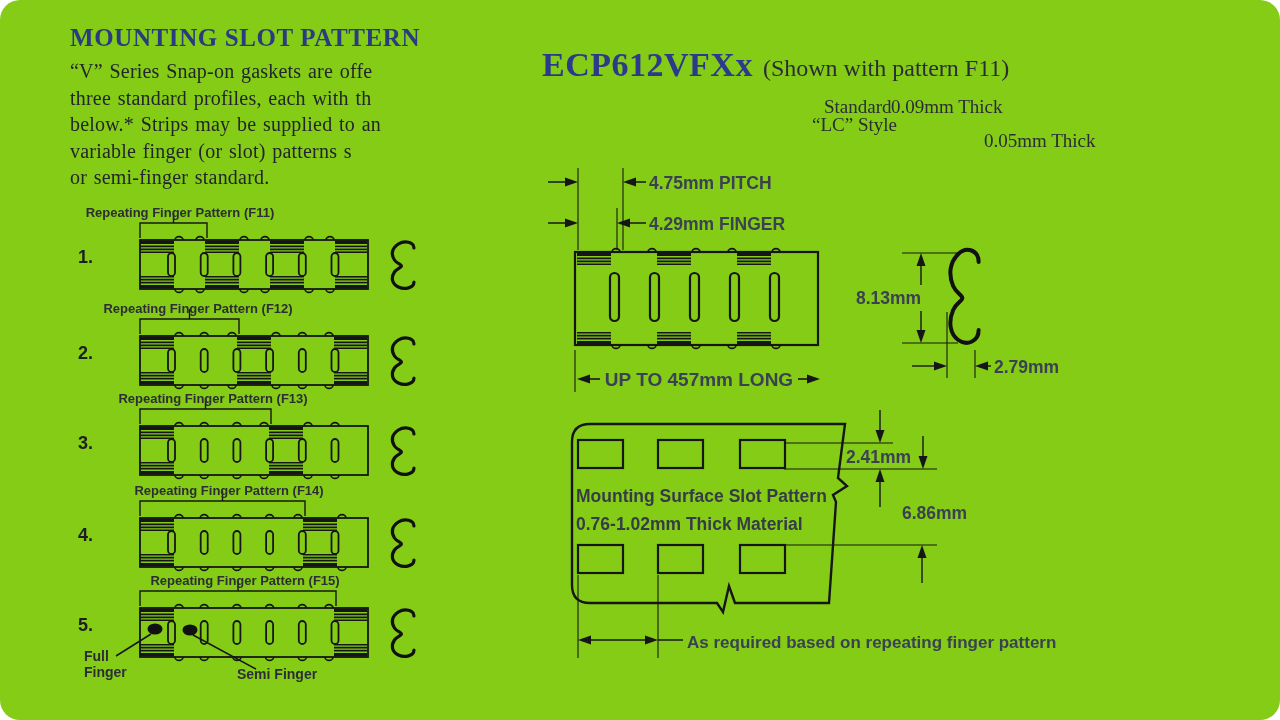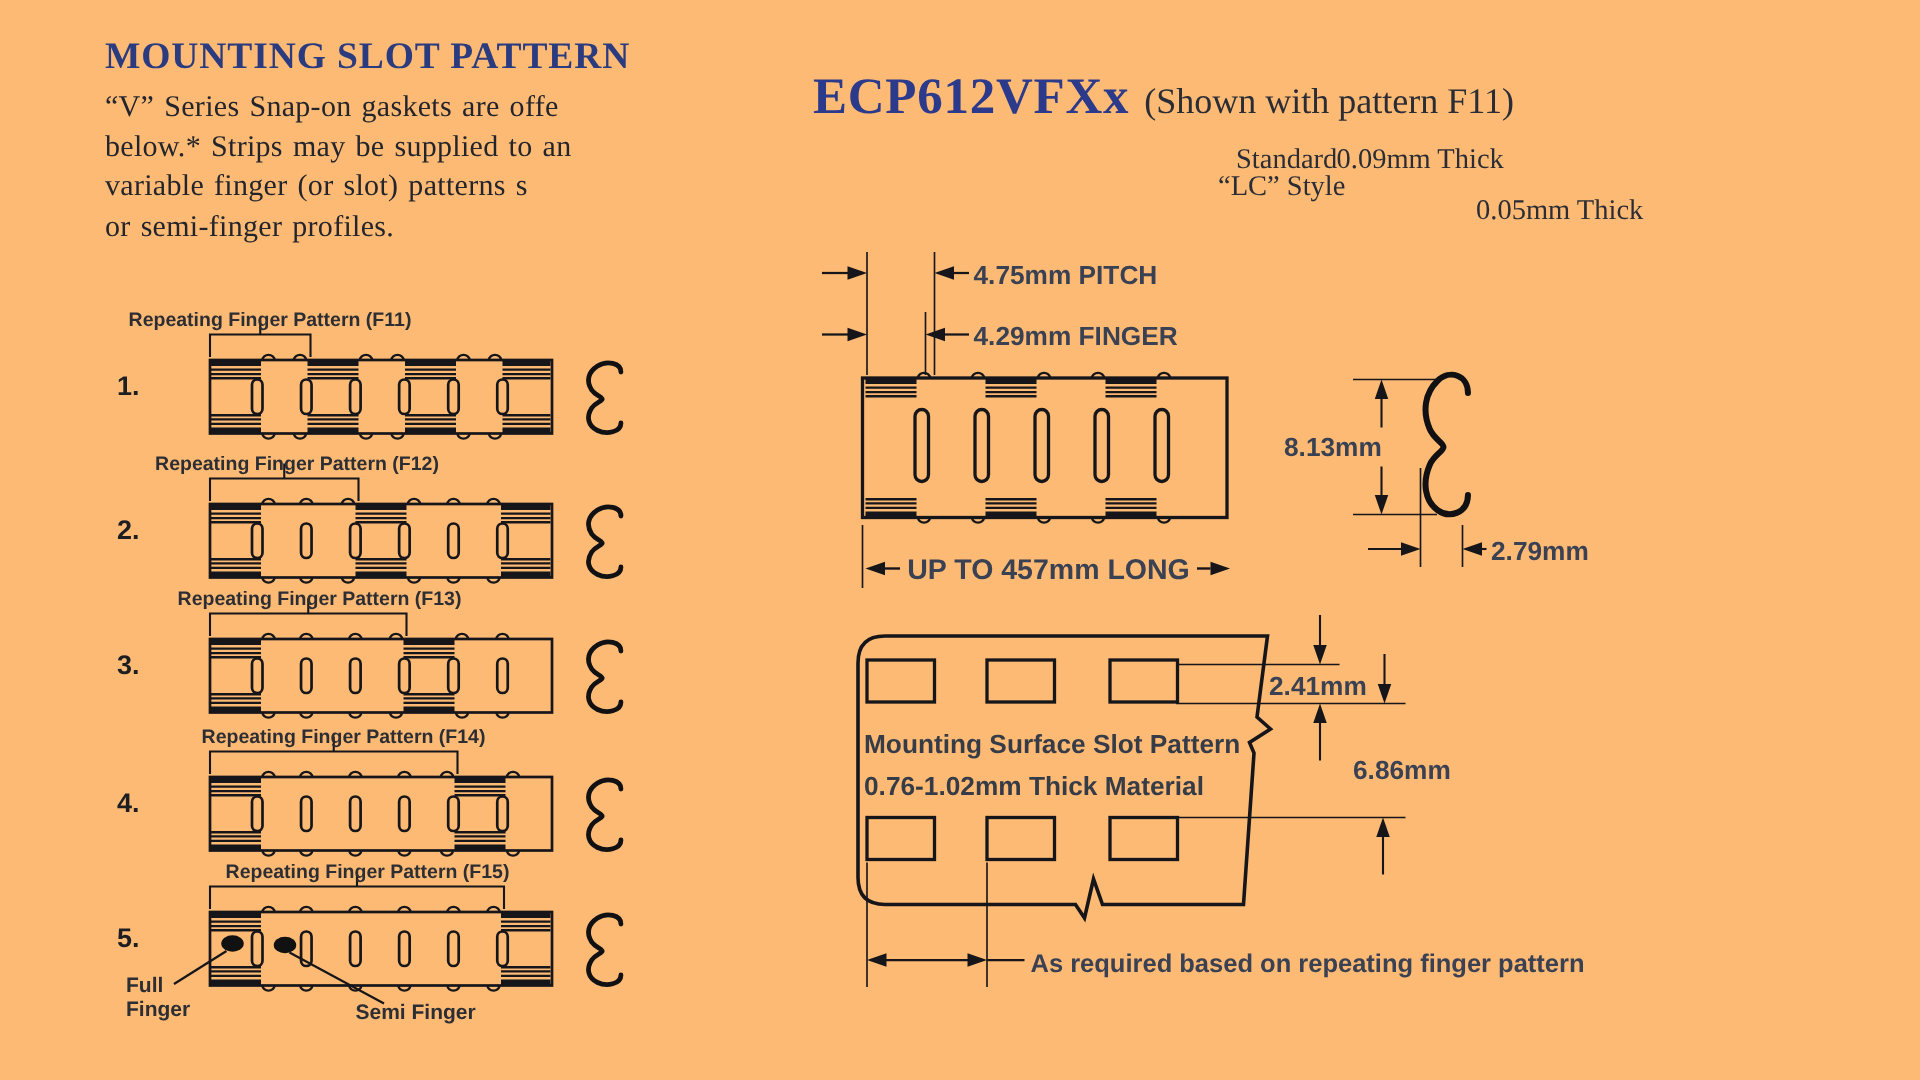--- a/index.html
+++ b/index.html
@@ -1,17 +1,17 @@
 <!DOCTYPE html>
 <html><head>
 <meta charset="utf-8">
 <style>
   html,body{margin:0;padding:0;background:#ffffff;}
-  .page{position:relative;width:1280px;height:720px;background:#fdba74;overflow:hidden;
-        font-family:"Liberation Sans",sans-serif;}
+  .page{position:relative;width:1280px;height:720px;background:#84cc16;overflow:hidden;
+        font-family:"Liberation Sans",sans-serif;border-radius:20px;}
   .abs{position:absolute;}
   .heading{left:70px;top:24px;width:366px;overflow:hidden;white-space:nowrap;
            font-family:"Liberation Serif",serif;font-weight:bold;font-size:25px;
            letter-spacing:.6px;color:#2b3b80;}
   .para{left:70px;top:58px;width:368px;overflow:hidden;
         font-family:"Liberation Serif",serif;font-size:20px;color:#23252c;}
   .para div{white-space:nowrap;line-height:26.5px;letter-spacing:.2px;word-spacing:1.5px;}
   .title-row{left:542px;top:46px;white-space:nowrap;font-family:"Liberation Serif",serif;}
   .title-main{font-size:34px;font-weight:bold;color:#2c3a8c;letter-spacing:.5px;}
   .title-note{font-size:24px;color:#2a2d35;margin-left:6px;}
@@ -28,23 +28,24 @@
 </style>
 </head>
 <body>
 
 <div class="page">
 
   <div class="abs heading">MOUNTING SLOT PATTERN</div>
 
   <div class="abs para">
     <div>“V” Series Snap-on gaskets are offe</div>
+    <div>three standard profiles, each with th</div>
     <div>below.* Strips may be supplied to an</div>
     <div>variable finger (or slot) patterns s</div>
-    <div>or semi-finger profiles.</div>
+    <div>or semi-finger standard.</div>
   </div>
 
   <svg class="abs" style="left:30px;top:190px;" width="480" height="510" viewBox="30 190 480 510">
     <g id="left-geo">
         <path d="M 140 238 L 140 223 L 207 223 L 207 238" fill="none" stroke="#16161a" stroke-width="1.4"></path>
         <line x1="173.5" y1="223" x2="173.5" y2="213" stroke="#16161a" stroke-width="1.4"></line>
         <rect x="140" y="240" width="228" height="49" fill="none" stroke="#16161a" stroke-width="1.8"></rect>
         <rect x="168" y="253" width="7" height="23" rx="3.5" fill="none" stroke="#16161a" stroke-width="1.8"></rect>
         <rect x="200.7" y="253" width="7" height="23" rx="3.5" fill="none" stroke="#16161a" stroke-width="1.8"></rect>
         <rect x="233.4" y="253" width="7" height="23" rx="3.5" fill="none" stroke="#16161a" stroke-width="1.8"></rect>

